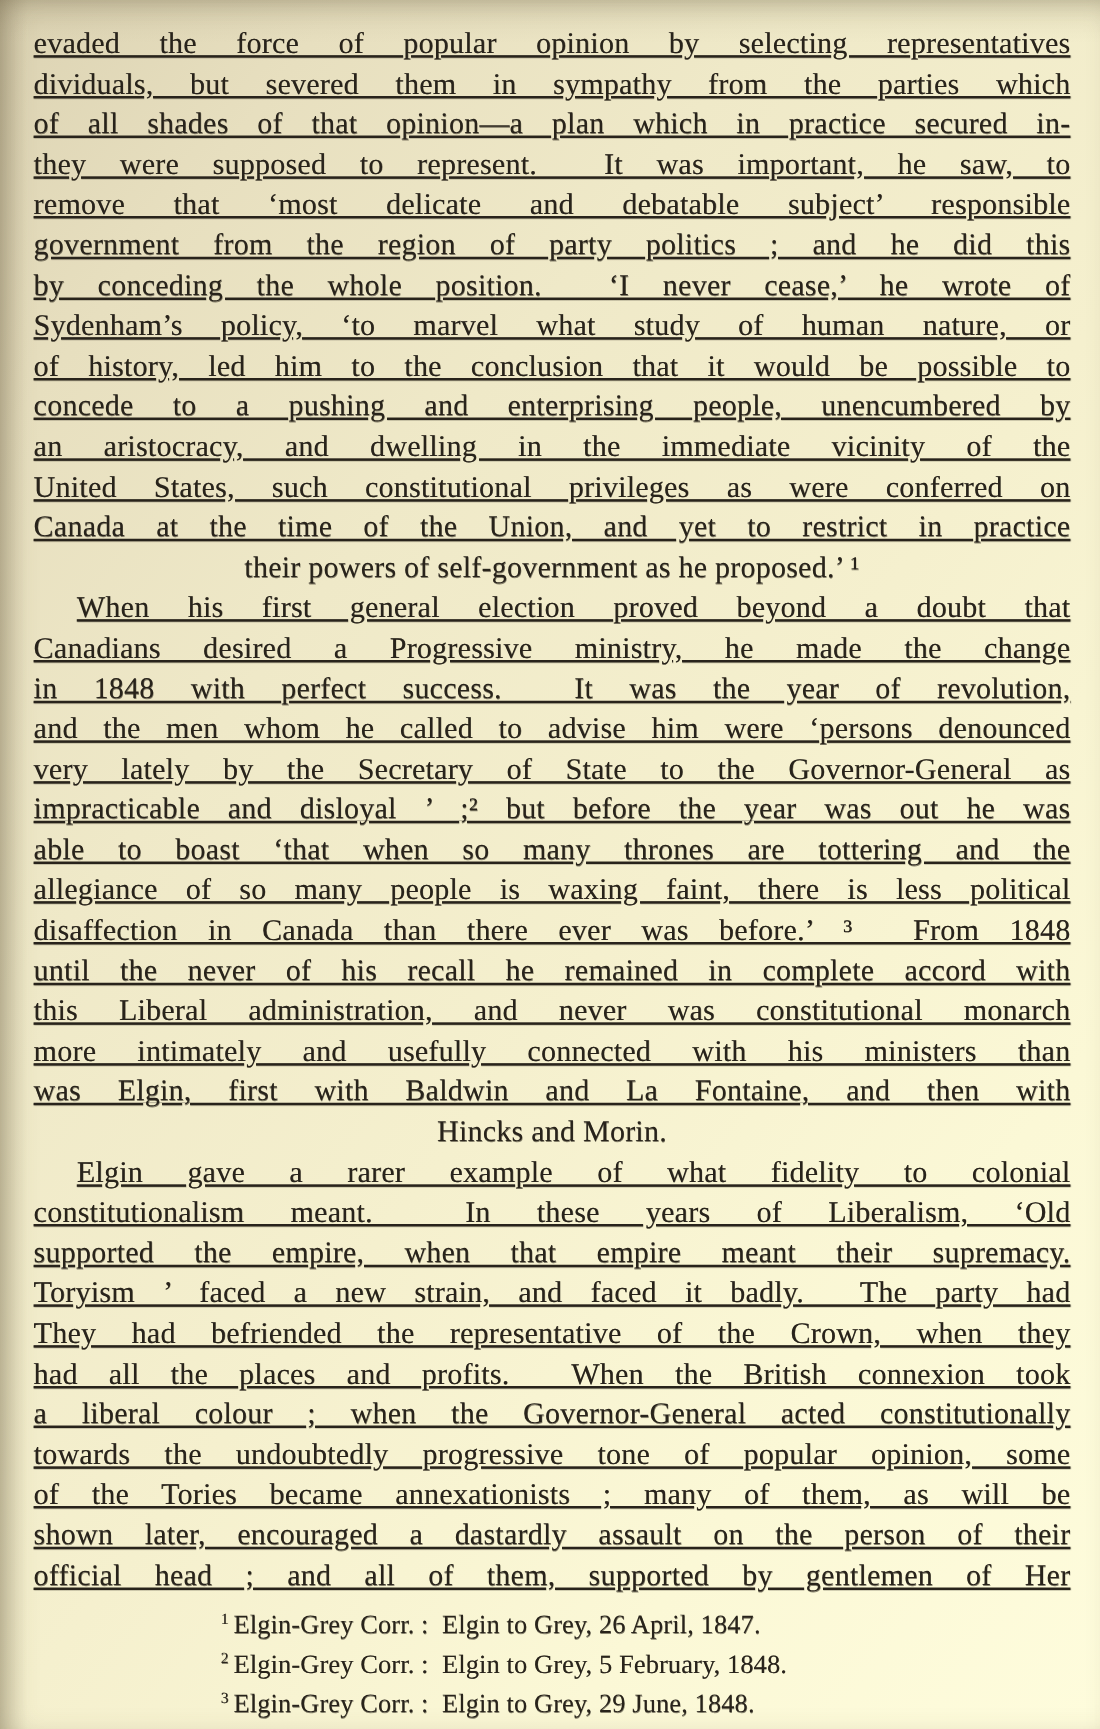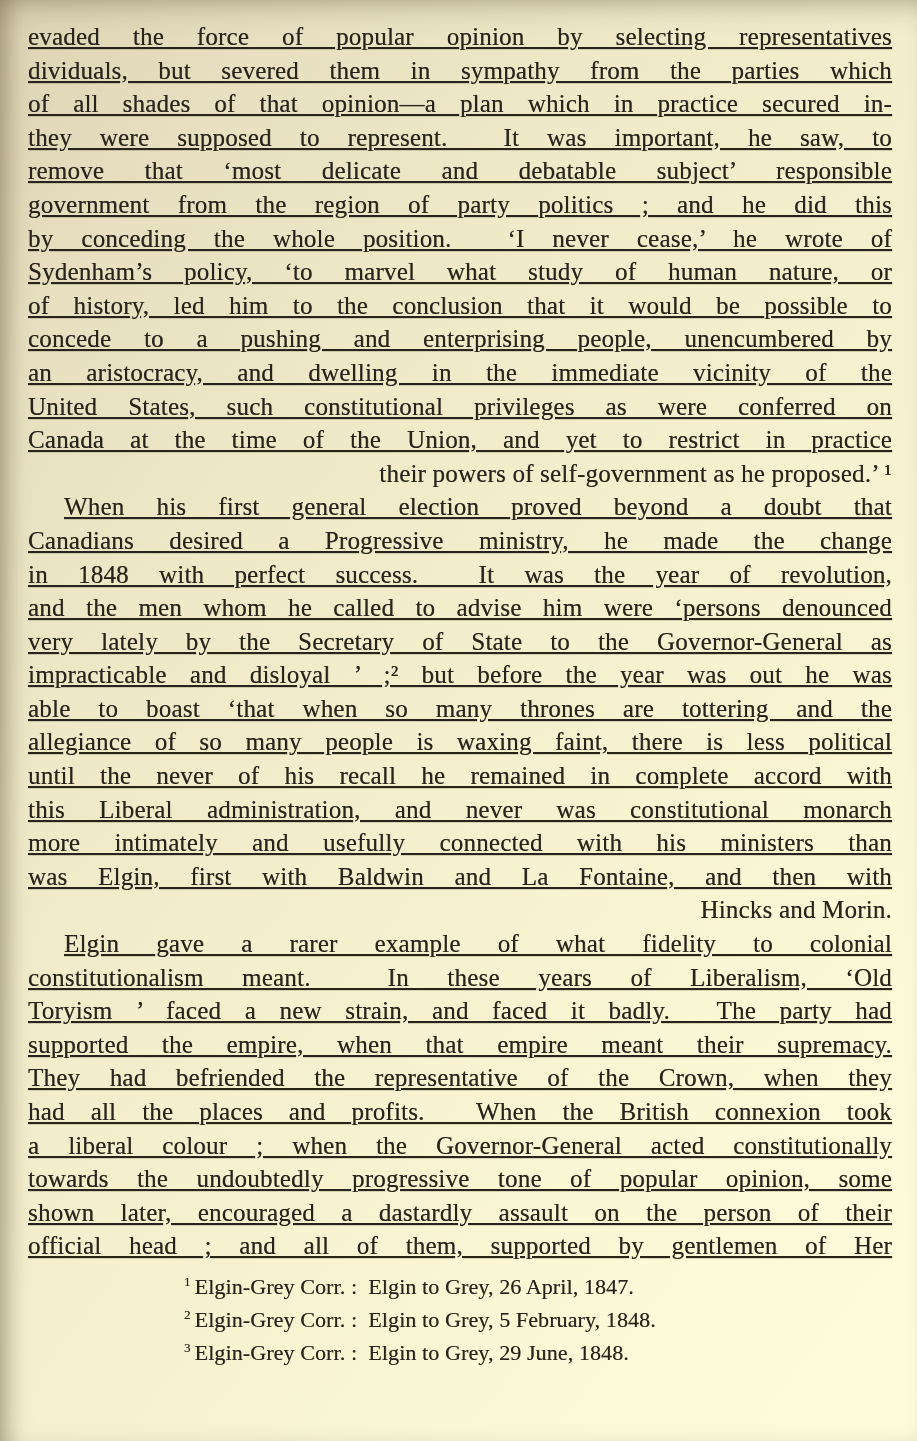--- a/index.html
+++ b/index.html
@@ -26,21 +26,21 @@
     position: absolute;
     left: 28px;
     top: 20px;
     width: 864px;
     font-size: 25px;
     line-height: 33.6px;
     text-shadow: 0.3px 0.3px 0.45px rgba(40,34,24,0.55);
     letter-spacing: 0.2px;
   }
   .paragraph { margin: 0; padding: 0; }
-  .line { text-align: right; }
+  .line { text-align: center; }
   .line.justify {
     text-align: justify;
     text-align-last: justify;
     text-decoration: underline;
   }
   .line.indent { padding-left: 36px; }
   .footnotes {
     margin-top: 7px;
     padding-left: 156px;
     font-size: 22px;
@@ -78,35 +78,37 @@
         </div>
         <div class="paragraph">
           <div class="line indent justify">When his first general election proved beyond a doubt that</div>
           <div class="line justify">Canadians desired a Progressive ministry, he made the change</div>
           <div class="line justify">in 1848 with perfect success.&nbsp; It was the year of revolution,</div>
           <div class="line justify">and the men whom he called to advise him were ‘persons denounced</div>
           <div class="line justify">very lately by the Secretary of State to the Governor-General as</div>
           <div class="line justify">impracticable and disloyal ’ ;² but before the year was out he was</div>
           <div class="line justify">able to boast ‘that when so many thrones are tottering and the</div>
           <div class="line justify">allegiance of so many people is waxing faint, there is less political</div>
+          <div class="line justify">disaffection in Canada than there ever was before.’ ³&nbsp; From 1848</div>
           <div class="line justify">until the never of his recall he remained in complete accord with</div>
           <div class="line justify">this Liberal administration, and never was constitutional monarch</div>
           <div class="line justify">more intimately and usefully connected with his ministers than</div>
           <div class="line justify">was Elgin, first with Baldwin and La Fontaine, and then with</div>
           <div class="line">Hincks and Morin.</div>
         </div>
         <div class="paragraph">
           <div class="line indent justify">Elgin gave a rarer example of what fidelity to colonial</div>
           <div class="line justify">constitutionalism meant.&nbsp; In these years of Liberalism, ‘Old</div>
+          <div class="line justify">supported the empire, when that empire meant their supremacy.</div>
           <div class="line justify">Toryism ’ faced a new strain, and faced it badly.&nbsp; The party had</div>
-          <div class="line justify">supported the empire, when that empire meant their supremacy.</div>
           <div class="line justify">They had befriended the representative of the Crown, when they</div>
           <div class="line justify">had all the places and profits.&nbsp; When the British connexion took</div>
           <div class="line justify">a liberal colour ; when the Governor-General acted constitutionally</div>
           <div class="line justify">towards the undoubtedly progressive tone of popular opinion, some</div>
+          <div class="line justify">of the Tories became annexationists ; many of them, as will be</div>
           <div class="line justify">shown later, encouraged a dastardly assault on the person of their</div>
           <div class="line justify">official head ; and all of them, supported by gentlemen of Her</div>
         </div>
       </div>
     <div class="footnotes">
         <div class="footnote"><sup>1</sup><span>Elgin-Grey Corr. :&nbsp; Elgin to Grey, 26 April, 1847.</span></div>
         <div class="footnote"><sup>2</sup><span>Elgin-Grey Corr. :&nbsp; Elgin to Grey, 5 February, 1848.</span></div>
         <div class="footnote"><sup>3</sup><span>Elgin-Grey Corr. :&nbsp; Elgin to Grey, 29 June, 1848.</span></div>
       </div>
   </div>

